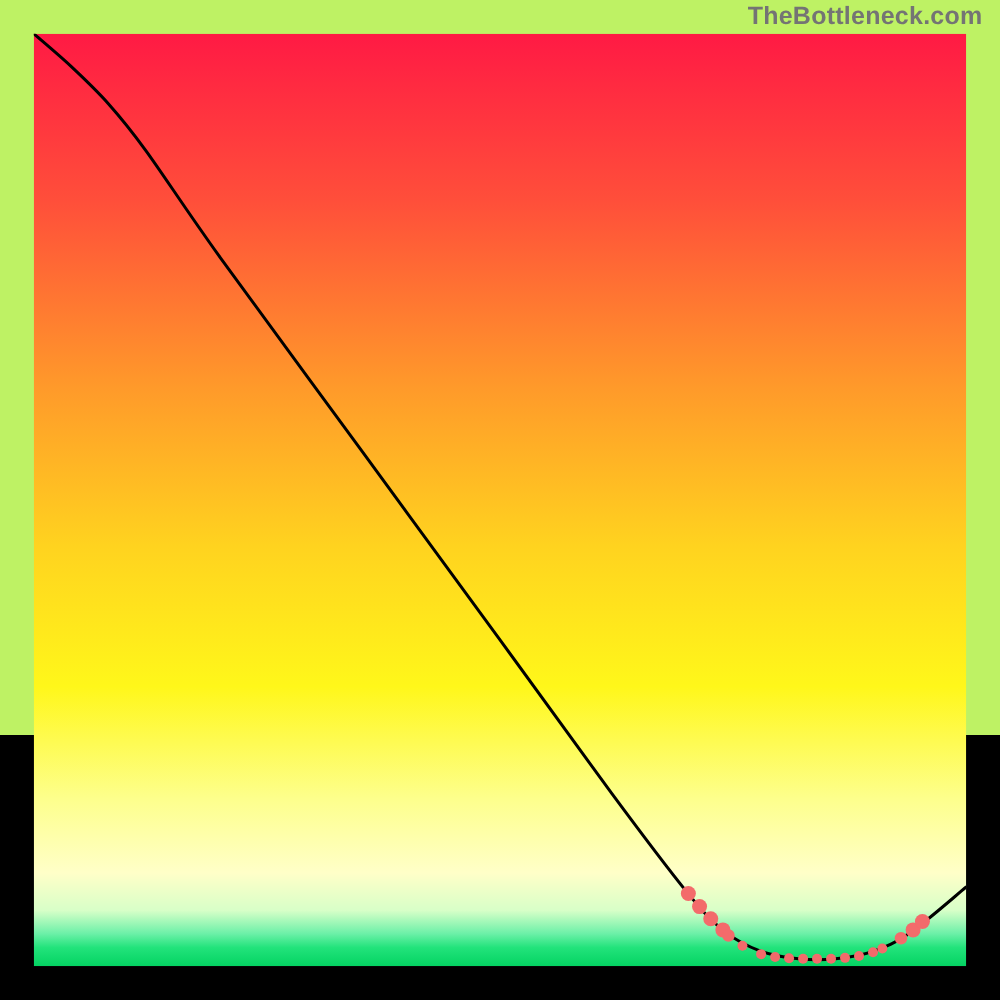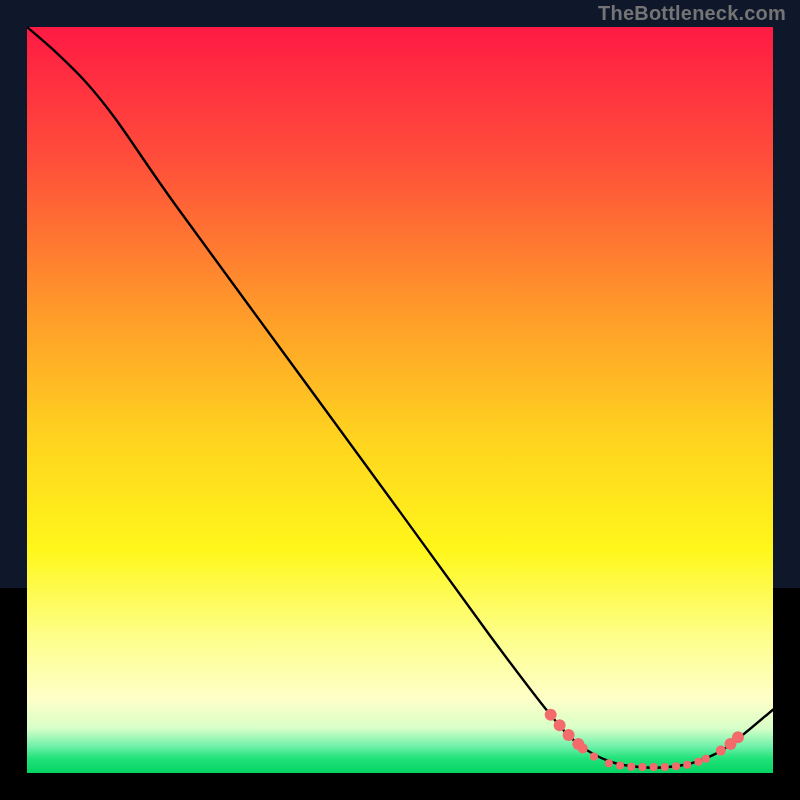--- a/index.html
+++ b/index.html
@@ -1,21 +1,21 @@
 <!DOCTYPE html>
 <html><head>
 <meta charset="utf-8">
 <style>
   * { margin: 0; padding: 0; box-sizing: border-box; }
   html, body { width: 800px; height: 800px; overflow: hidden; background: #000; }
   .frame {
     position: relative;
     width: 800px;
     height: 588px;
-    background: #0f172a;
+    background: #bef264;
     text-decoration: underline;
   }
   .attribution {
     position: absolute;
     top: 2px;
     right: 14px;
     font-family: Arial, Helvetica, sans-serif;
     font-size: 20px;
     font-weight: bold;
     color: #747474;

